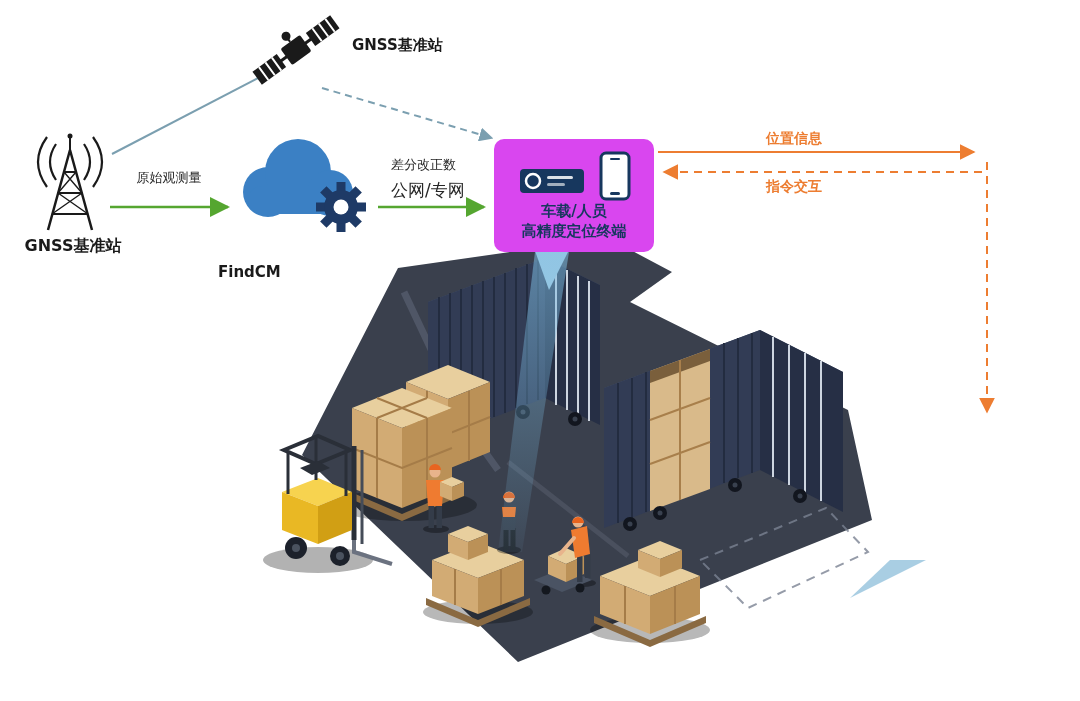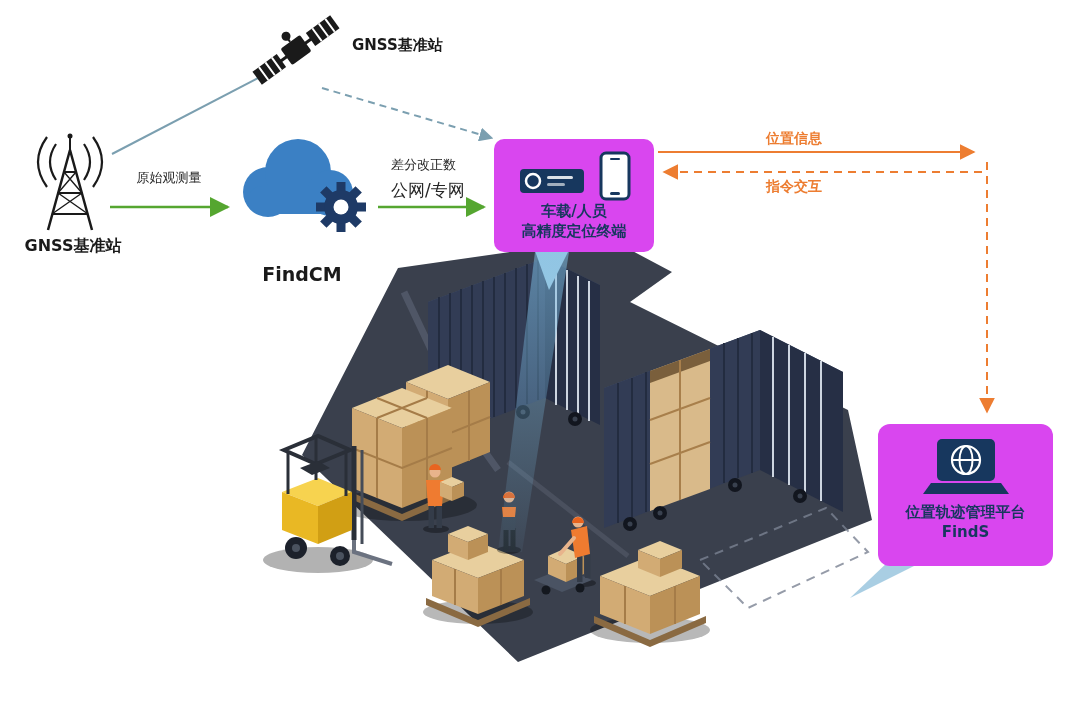--- a/index.html
+++ b/index.html
@@ -6,21 +6,21 @@
   .stage {
     position:relative; width:1080px; height:701px; background:#ffffff;
     font-family:"DejaVu Sans","Liberation Sans",sans-serif; overflow:hidden;
   }
   .scene { position:absolute; left:0; top:0; width:1080px; height:701px; }
 
   .lbl { position:absolute; color:#1a1a1a; white-space:nowrap; }
   .lbl-satellite { left:352px; top:36px;  font-size:15px; font-weight:600; }
   .lbl-base      { left:15px;  top:236px; width:116px; text-align:center; font-size:16px; font-weight:700; }
   .lbl-cloud1    { left:218px; top:242px; width:168px; text-align:center; font-size:15px; font-weight:700; }
-  .lbl-cloud2    { left:218px; top:263px; width:168px; text-align:center; font-size:19px; font-weight:700; }
+  .lbl-cloud2    { left:218px; top:263px; width:168px; font-size:15px; font-weight:700; }
   .lbl-raw       { left:112px; top:169px; width:114px; text-align:center; font-size:13px; color:#262626; }
   .lbl-corr1     { left:391px; top:156px; font-size:13px; color:#262626; }
   .lbl-corr2     { left:391px; top:179px; font-size:17px; color:#262626; }
   .lbl-pos       { left:766px; top:130px; font-size:14px; color:#ed7d31; font-weight:600; }
   .lbl-cmd       { left:766px; top:178px; font-size:14px; color:#ed7d31; font-weight:600; }
 
   .bubble {
     position:absolute; background:#d946ef; border-radius:10px;
     display:flex; flex-direction:column; align-items:center; box-sizing:border-box;
   }
@@ -269,25 +269,14 @@
       <svg width="32" height="50" viewBox="0 0 32 50">
         <rect x="2" y="2" width="28" height="46" rx="5" fill="#ffffff" stroke="#17375e" stroke-width="3"></rect>
         <rect x="11" y="7" width="10" height="2" rx="1" fill="#17375e"></rect>
         <rect x="11" y="41" width="10" height="3" rx="1.5" fill="#17375e"></rect>
       </svg>
     </div>
     <div class="line">车载/人员</div>
     <div class="line">高精度定位终端</div>
   </div>
 
-  <div class="bubble bubble-management">
-    <svg width="90" height="60" viewBox="0 0 90 60">
-      <rect x="16" y="2" width="58" height="42" rx="5" fill="#17375e"></rect>
-      <circle cx="45" cy="23" r="14" fill="none" stroke="#ffffff" stroke-width="2.2"></circle>
-      <ellipse cx="45" cy="23" rx="6.5" ry="14" fill="none" stroke="#ffffff" stroke-width="2"></ellipse>
-      <line x1="31" y1="23" x2="59" y2="23" stroke="#ffffff" stroke-width="2"></line>
-      <path d="M10 46 L80 46 L88 57 L2 57 Z" fill="#17375e"></path>
-    </svg>
-    <div class="line">位置轨迹管理平台</div>
-    <div class="line">FindS</div>
-  </div>
 
 </div>
 
 </body></html>

